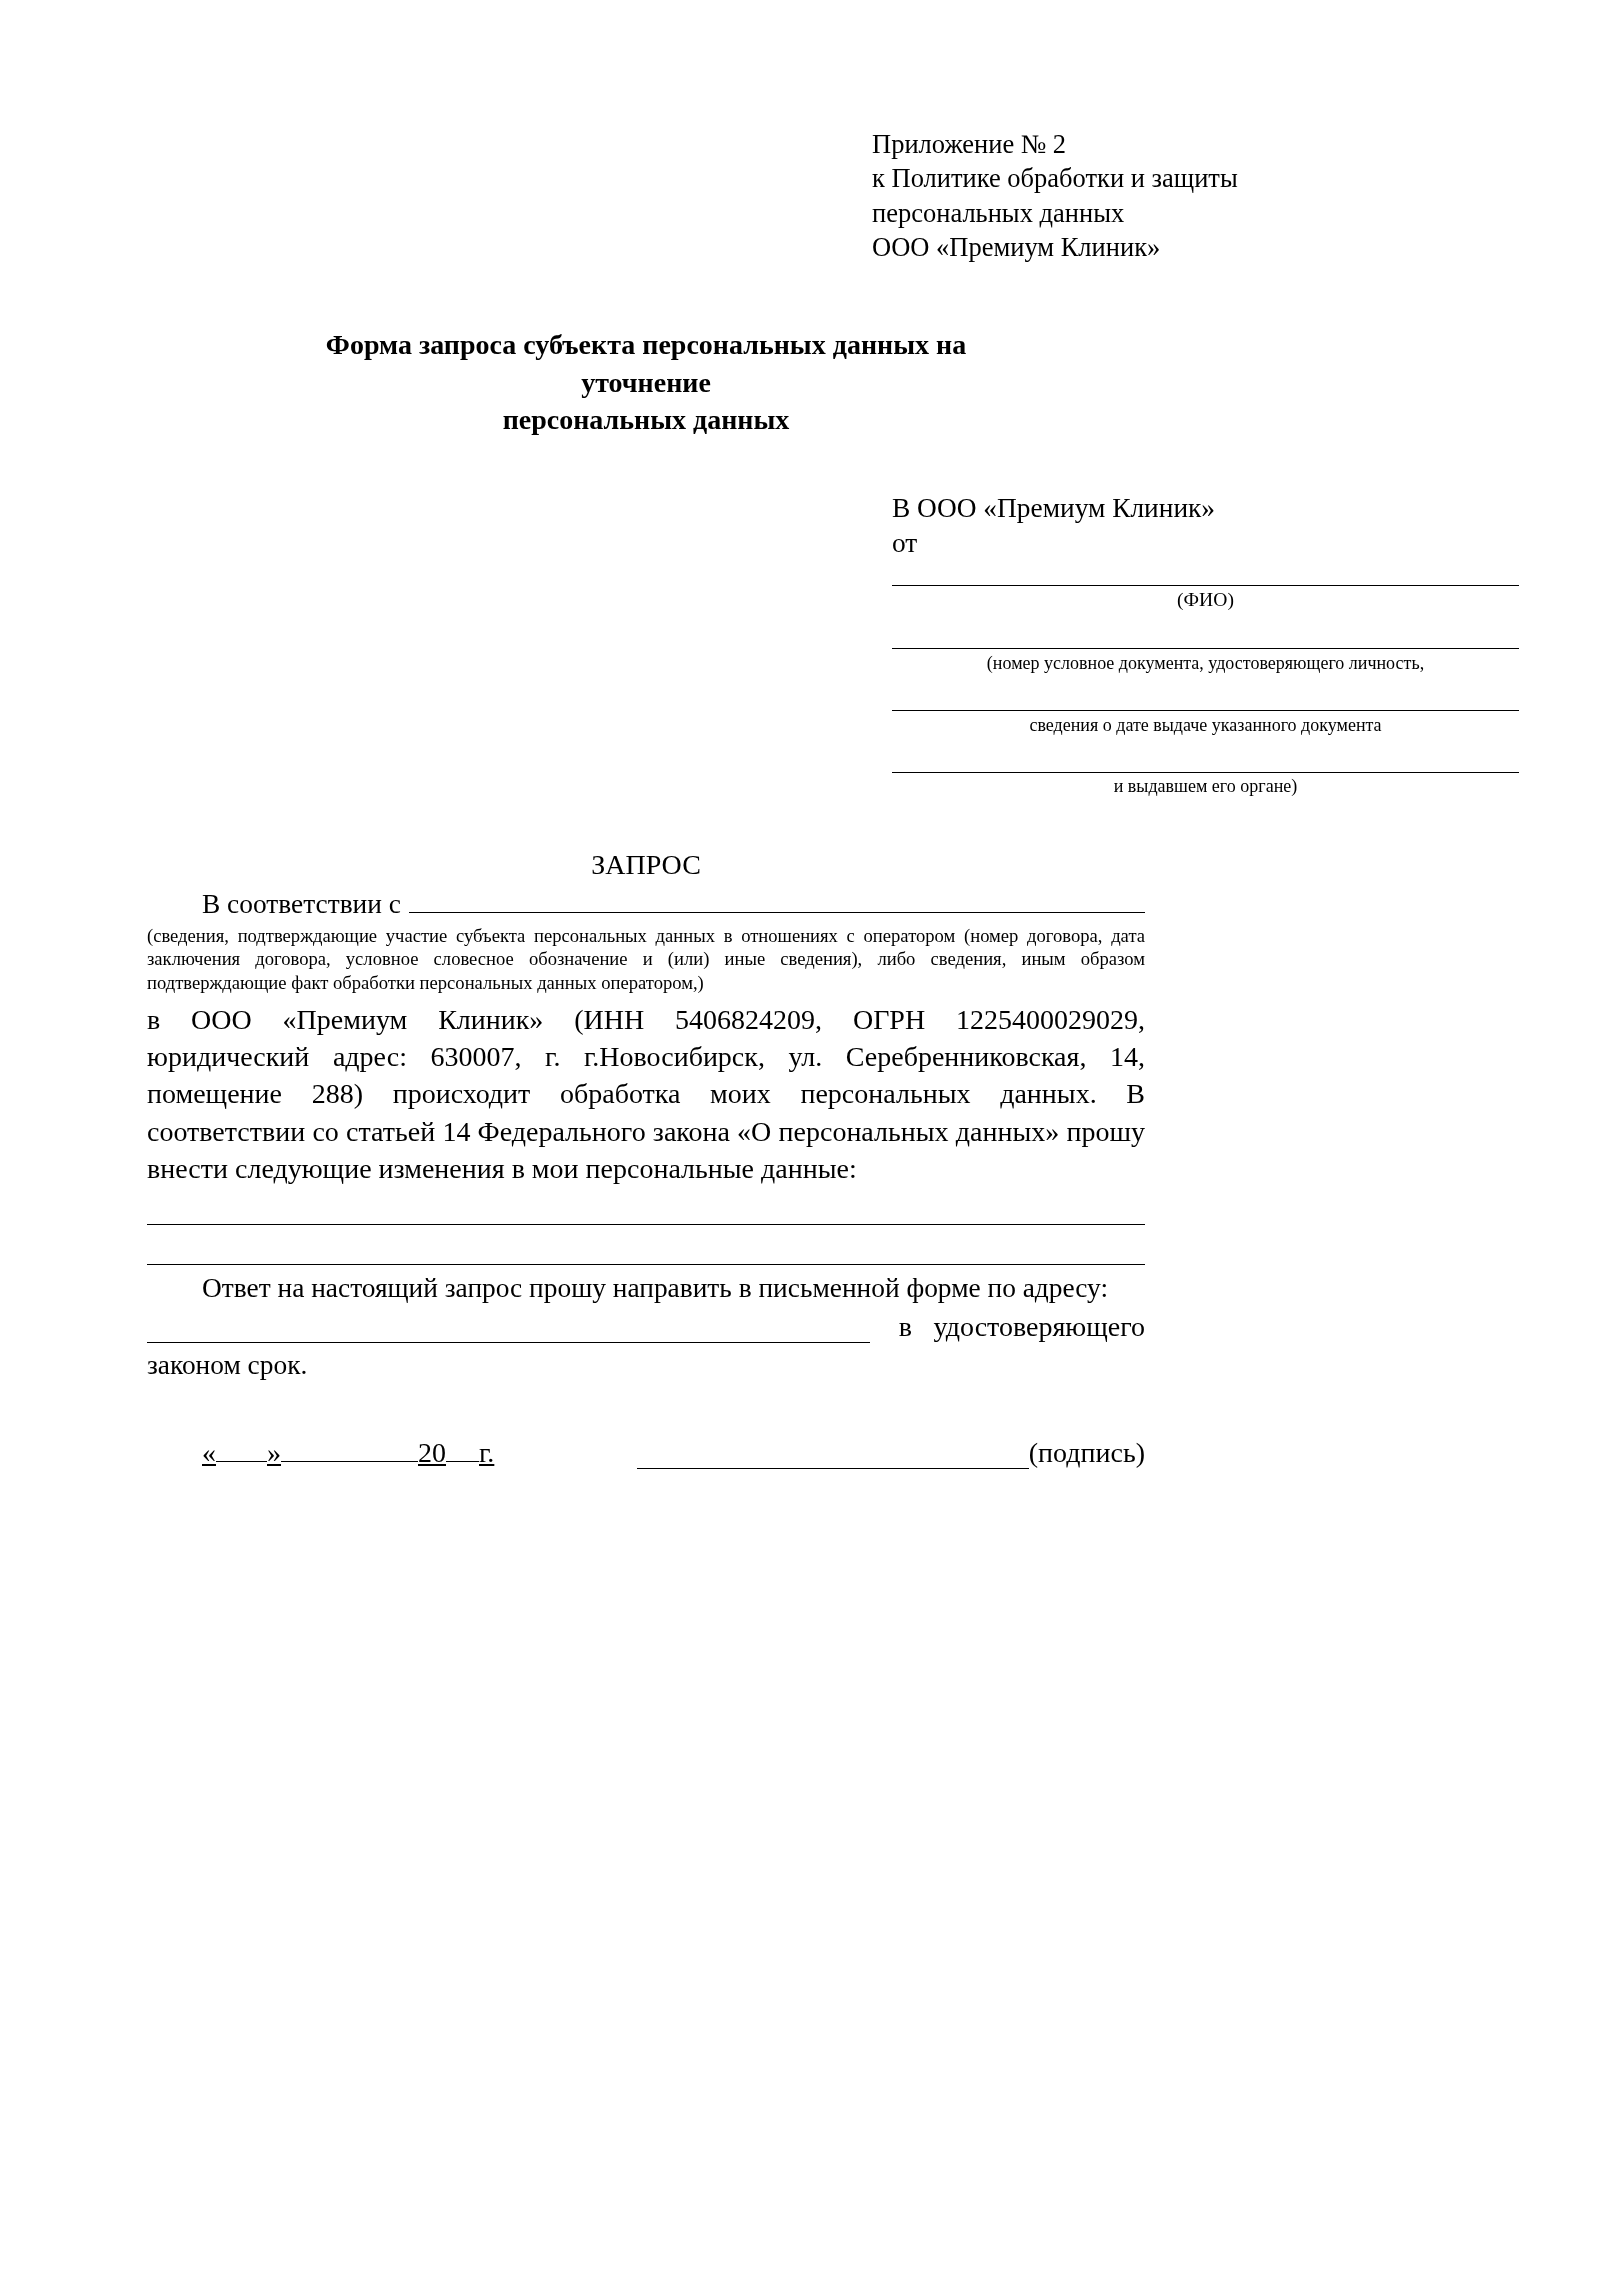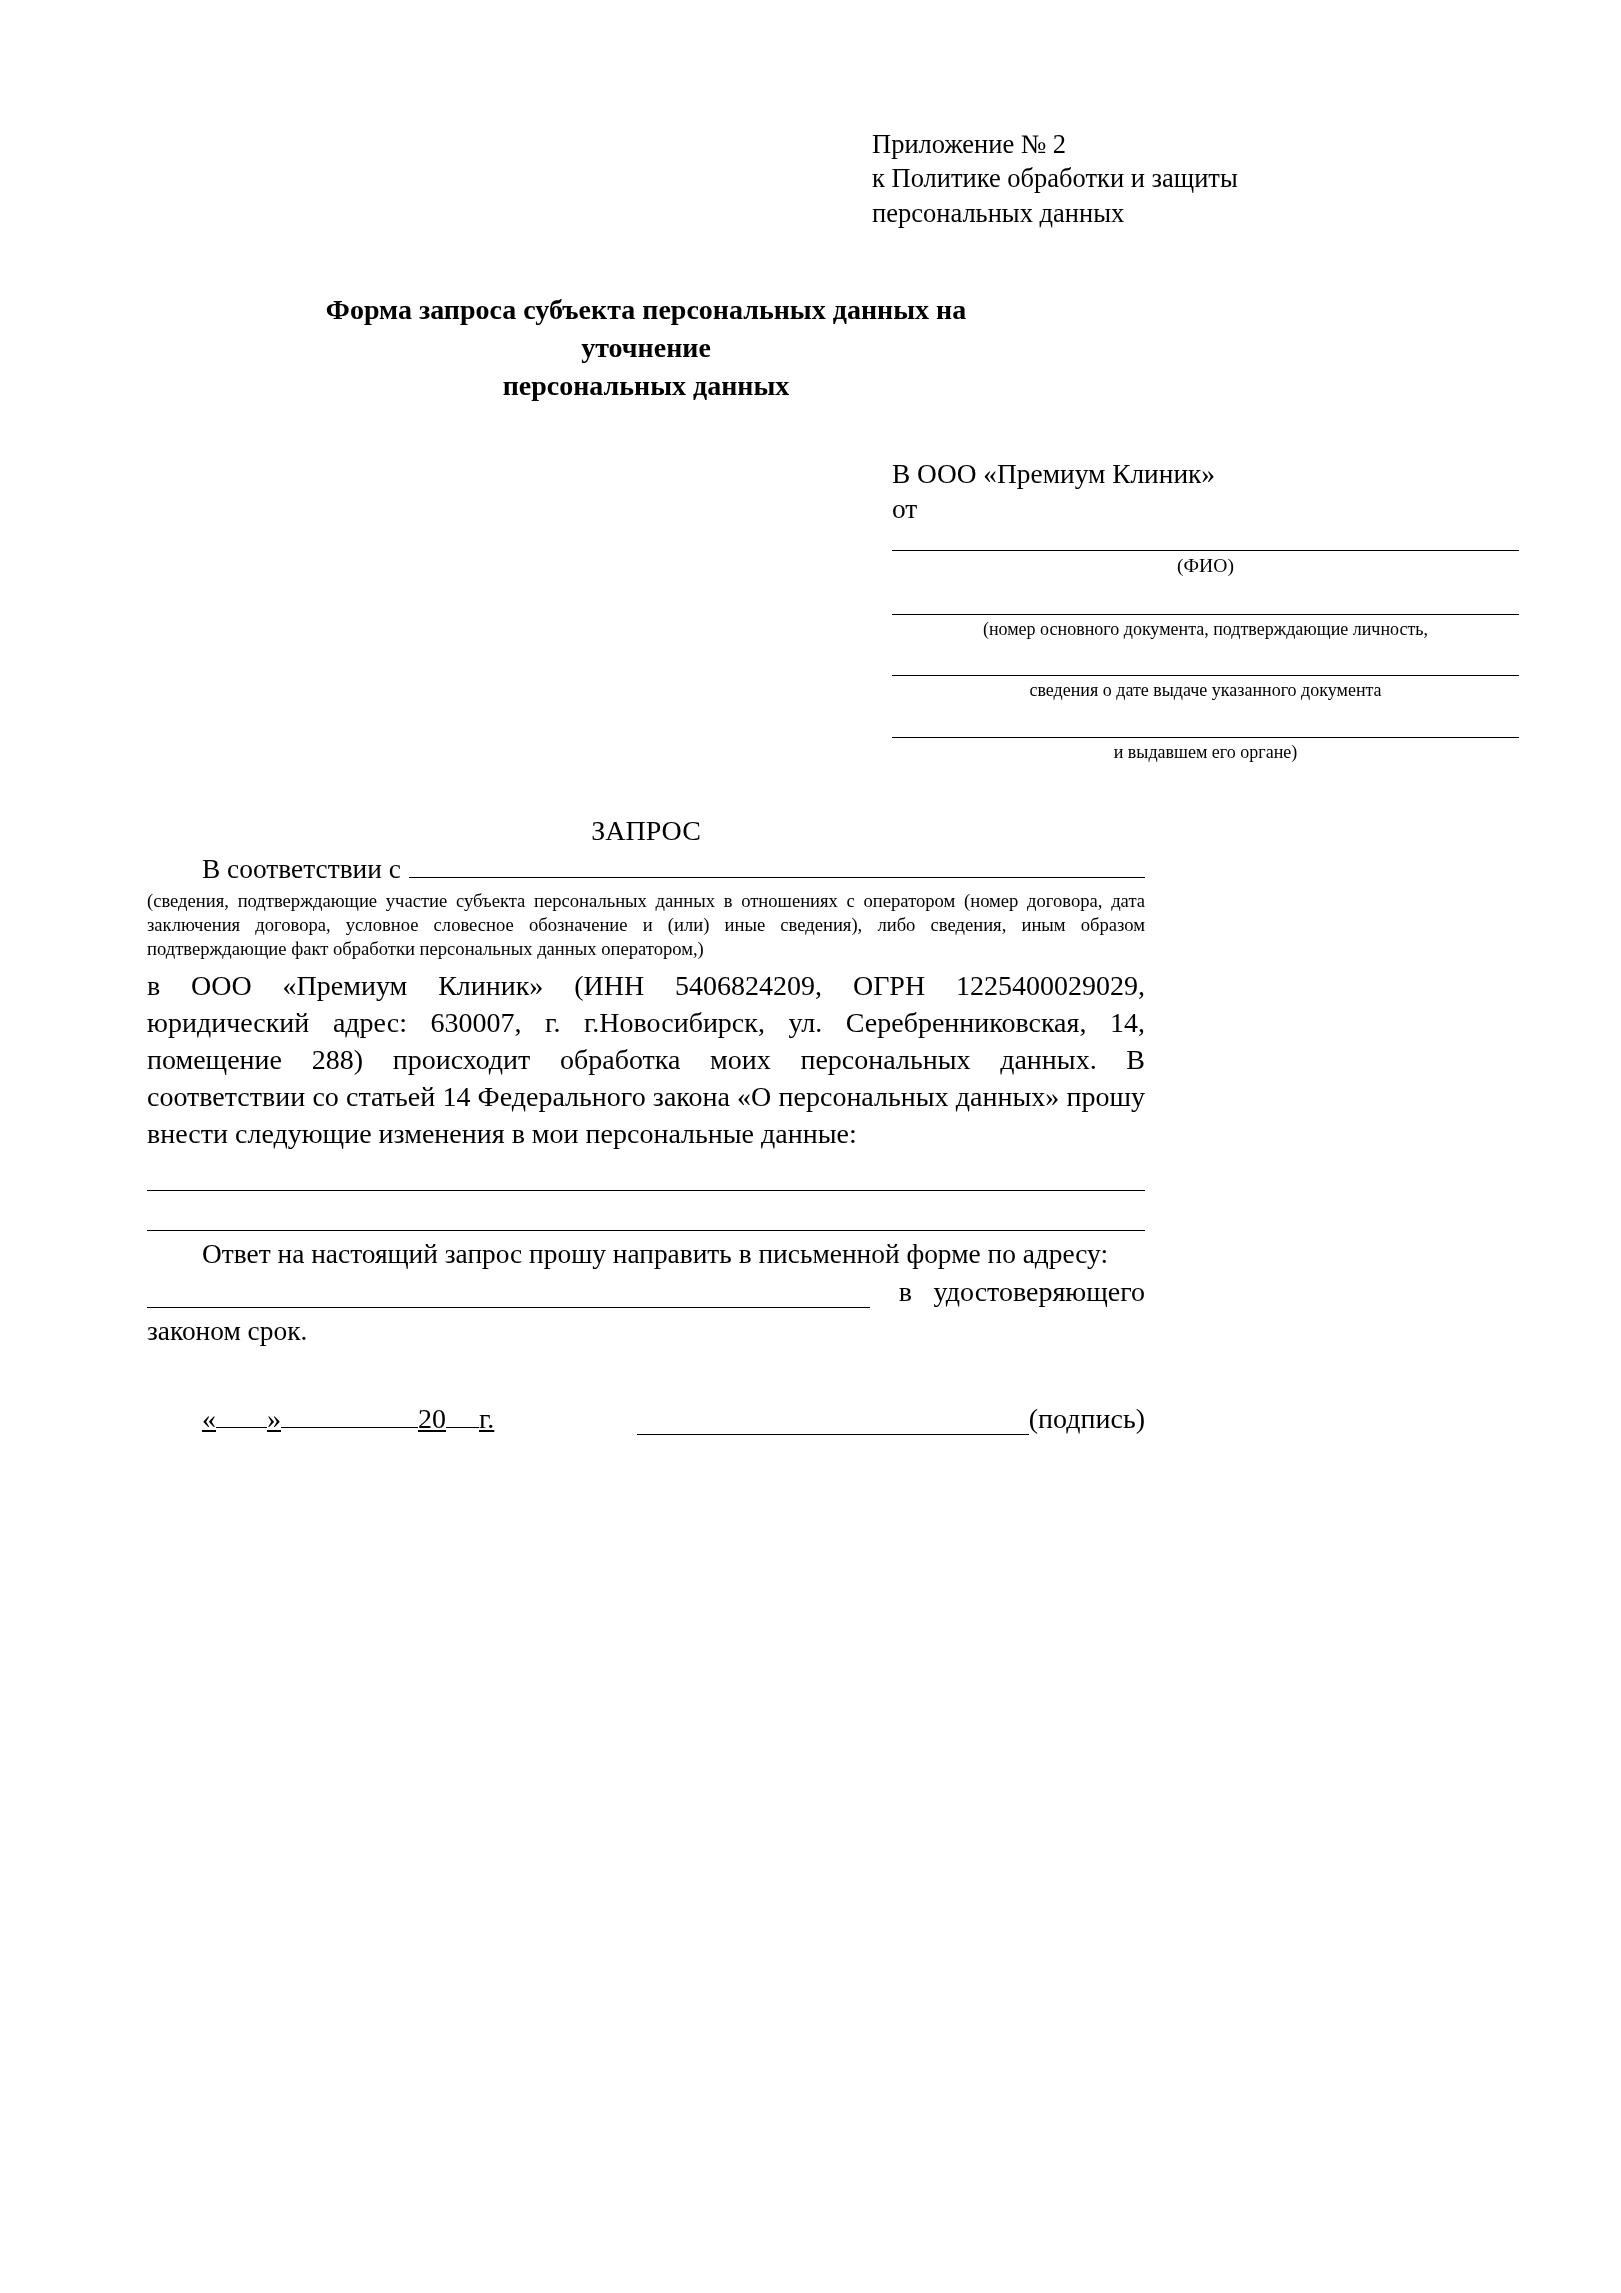--- a/index.html
+++ b/index.html
@@ -161,37 +161,38 @@
 </style>
 </head>
 <body>
 
 <div class="page">
 
   <div class="header-block">
     <div>Приложение № 2</div>
     <div>к Политике обработки и защиты</div>
     <div>персональных данных</div>
+    <div>ООО «Премиум Клиник»</div>
   </div>
 
   <div class="doc-title">
     <div>Форма запроса субъекта персональных данных на уточнение</div>
     <div>персональных данных</div>
   </div>
 
   <div class="addressee">
     <div class="to-line">В ООО «Премиум Клиник»</div>
     <span class="from-word">от</span>
 
     <div class="fill-line"></div>
     <div class="fill-caption">(ФИО)</div>
 
     <div class="gap-8"></div>
     <div class="fill-line"></div>
-    <div class="fill-caption small">(номер основного документа, подтверждающие личность,</div>
+    <div class="fill-caption small">(номер условное документа, удостоверяющего личность,</div>
 
     <div class="gap-8"></div>
     <div class="fill-line"></div>
     <div class="fill-caption small">сведения о дате выдаче указанного документа</div>
 
     <div class="gap-8"></div>
     <div class="fill-line"></div>
     <div class="fill-caption small">и выдавшем его органе)</div>
   </div>
 

